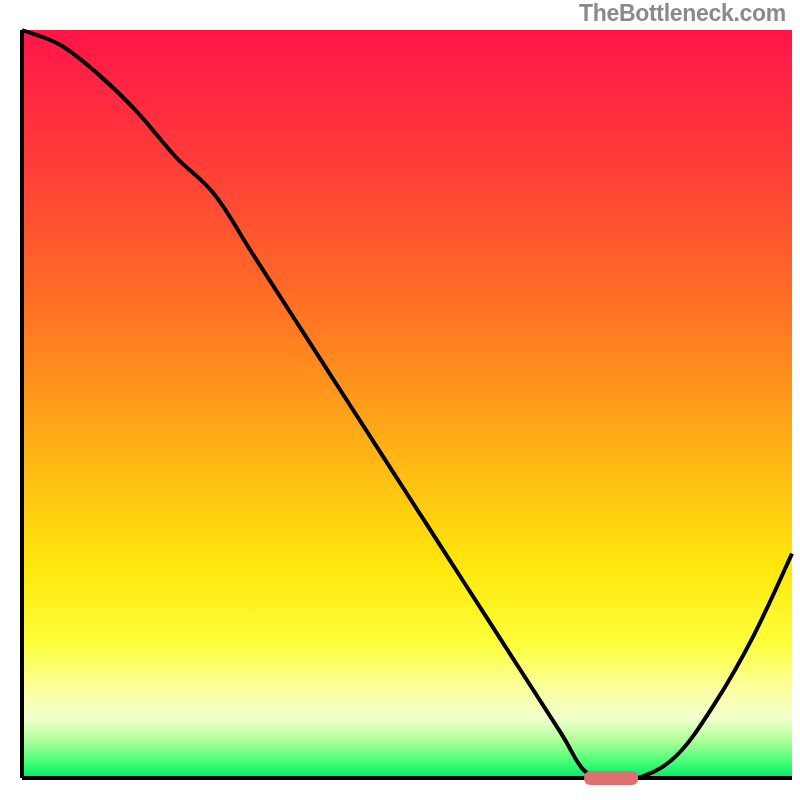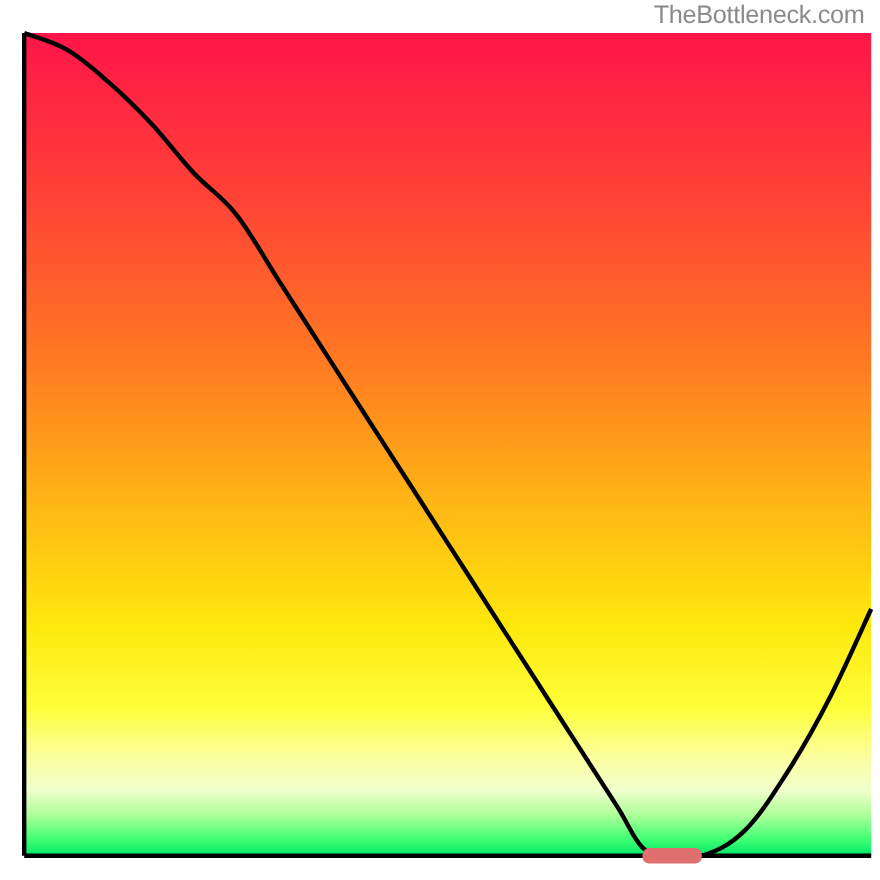--- a/index.html
+++ b/index.html
@@ -8,21 +8,21 @@
     width: 800px;
     height: 800px;
     background: #ffffff;
     font-family: Arial, Helvetica, sans-serif;
   }
   .watermark {
     position: absolute;
     top: 0;
     right: 14px;
     font-size: 23px;
-    font-weight: normal;
+    font-weight: bold;
     color: #8a8a8a;
     letter-spacing: -0.3px;
   }
   .chart-wrap {
     position: absolute;
     left: 0;
     top: 0;
     width: 800px;
     height: 800px;
   }

